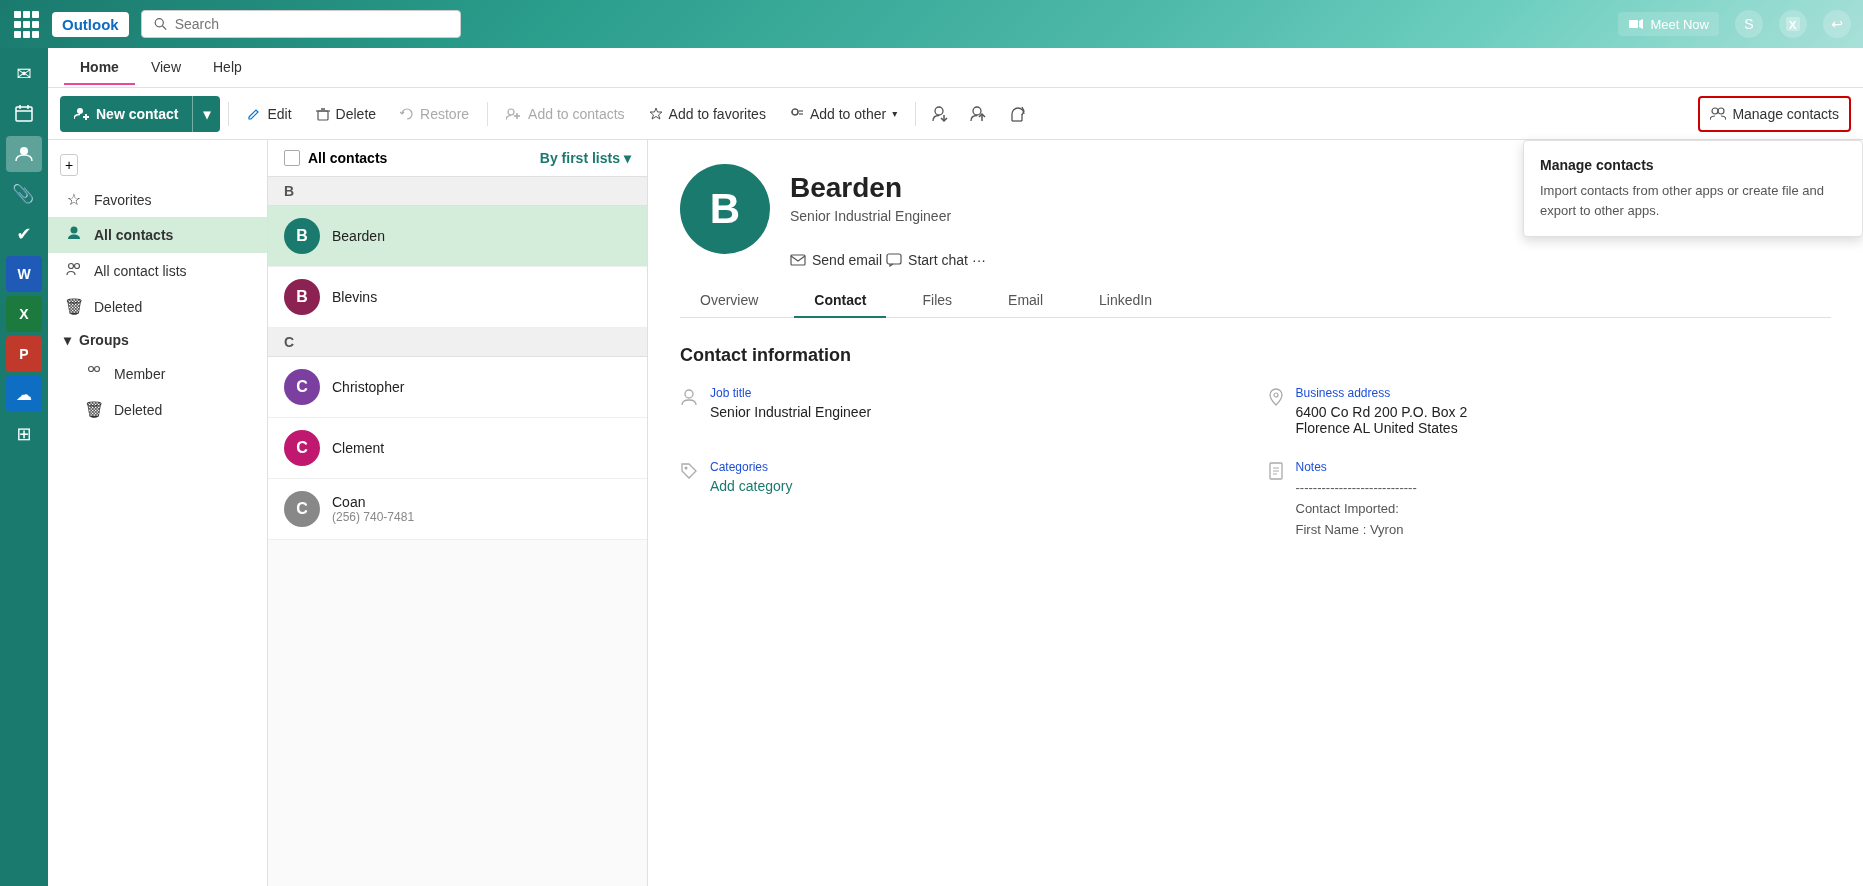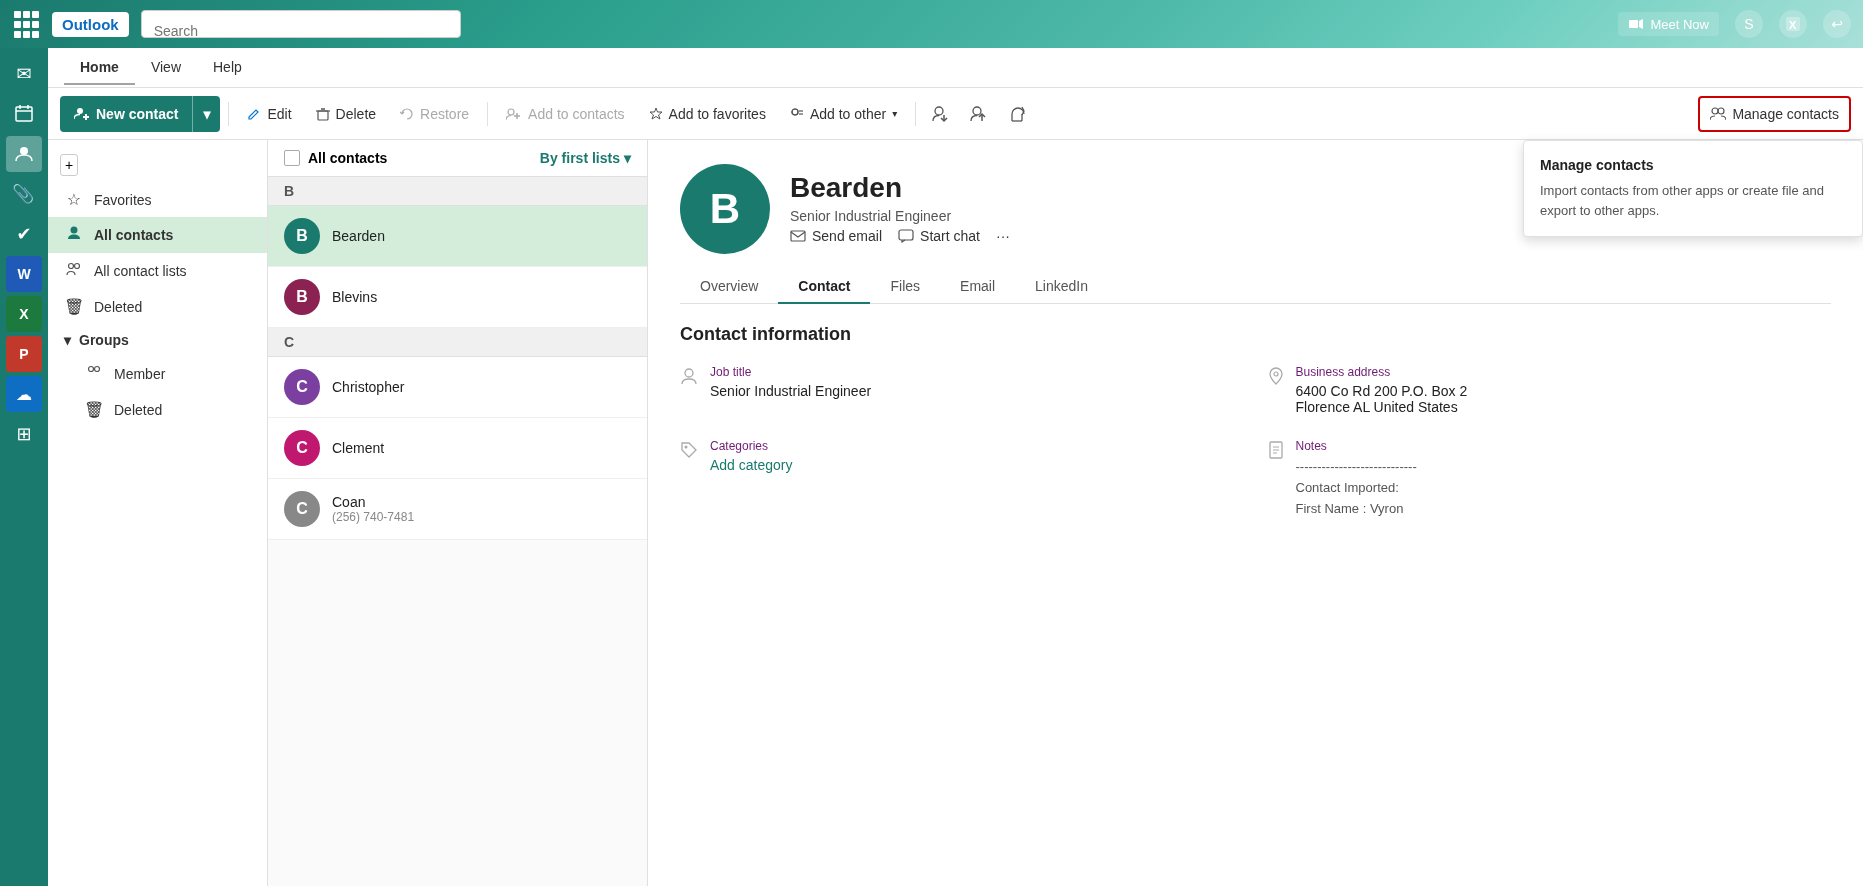--- a/index.html
+++ b/index.html
@@ -25,21 +25,20 @@
     }
     .outlook-logo {
       background: white; color: #0f6cbf; font-weight: 700; font-size: 15px;
       padding: 4px 10px; border-radius: 4px;
     }
     .search-bar {
       display: flex; align-items: center; gap: 8px;
       background: white; border-radius: 4px; padding: 4px 12px;
       width: 320px; height: 28px;
       border: 1px solid #ccc;
-      flex-direction: column;
     }
     .search-bar input {
       border: none; outline: none; font-size: 14px; width: 100%; background: transparent;
     }
     .top-bar-right {
       margin-left: auto; display: flex; align-items: center; gap: 16px;
     }
     .top-bar-btn {
       display: flex; align-items: center; gap: 6px;
       background: rgba(255,255,255,0.15); color: white;
@@ -55,21 +54,21 @@
     
     .nav-tabs {
       display: flex; align-items: center; gap: 0;
       background: white; border-bottom: 1px solid #e0e0e0;
       padding: 0 16px; height: 40px;
     }
     .nav-tab {
       padding: 8px 16px; cursor: pointer; font-size: 14px; color: #333;
       border-bottom: 2px solid transparent; margin-bottom: -1px;
     }
-    .nav-tab.active { border-bottom: 2px solid #a3a3a3; font-weight: 600; }
+    .nav-tab.active { border-bottom: 2px solid #ec4899; font-weight: 600; }
 
     
     .toolbar {
       display: flex; align-items: center; gap: 4px;
       background: white; border-bottom: 1px solid #e0e0e0;
       padding: 6px 12px; height: 52px;
     }
     .btn-new-contact {
       display: flex; align-items: center; gap: 0;
       background: #1a7a6e; color: white; border: none; border-radius: 4px;
@@ -168,39 +167,39 @@
     }
     .contact-header { display: flex; align-items: flex-start; gap: 20px; margin-bottom: 16px; }
     .contact-big-avatar {
       width: 90px; height: 90px; border-radius: 50%;
       background: #1a7a6e; display: flex; align-items: center; justify-content: center;
       font-size: 42px; font-weight: 700; color: white; flex-shrink: 0;
     }
     .contact-name-area { display: flex; flex-direction: column; gap: 4px; padding-top: 8px; }
     .contact-big-name { font-size: 28px; font-weight: 600; color: #222; }
     .contact-title-text { font-size: 14px; color: #555; }
-    .contact-actions { display: flex; align-items: center; gap: 16px; margin-top: 0; }
+    .contact-actions { display: flex; align-items: center; gap: 4px; margin-top: 24px; }
     .contact-action-btn {
       display: flex; align-items: center; gap: 6px;
       background: none; border: none; cursor: pointer;
       font-size: 14px; color: #333;
     }
     .contact-tabs {
-      display: flex; gap: 0; border-bottom: 1px solid #e0e0e0; margin-bottom: 20px;
+      display: flex; gap: 16px; border-bottom: 1px solid #e0e0e0; margin-bottom: 27px;
     }
     .contact-tab {
       padding: 8px 20px; cursor: pointer; font-size: 14px; color: #555;
       border-bottom: 2px solid transparent; margin-bottom: -1px;
     }
     .contact-tab.active { color: #222; font-weight: 600; border-bottom: 2px solid #1a7a6e; }
     .contact-info-title { font-size: 18px; font-weight: 600; margin-bottom: 20px; color: #222; }
     .info-grid { display: grid; grid-template-columns: 1fr 1fr; gap: 24px; }
     .info-item { display: flex; gap: 12px; }
     .info-icon { font-size: 18px; color: #aaa; margin-top: 2px; flex-shrink: 0; }
-    .info-label { font-size: 12px; color: #701a75; margin-bottom: 4px; }
+    .info-label { font-size: 12px; color: #1d4ed8; margin-bottom: 4px; }
     .info-value { font-size: 14px; color: #222; }
     .info-action { font-size: 14px; color: #1a7a6e; cursor: pointer; }
     .info-notes { font-size: 13px; color: #555; line-height: 1.6; }
 
     
     .manage-dropdown {
       position: absolute; right: 0; top: 52px;
       background: white; border: 1px solid #e0e0e0; border-radius: 4px;
       box-shadow: 0 4px 12px rgba(0,0,0,0.15);
       width: 340px; padding: 16px; z-index: 100;

